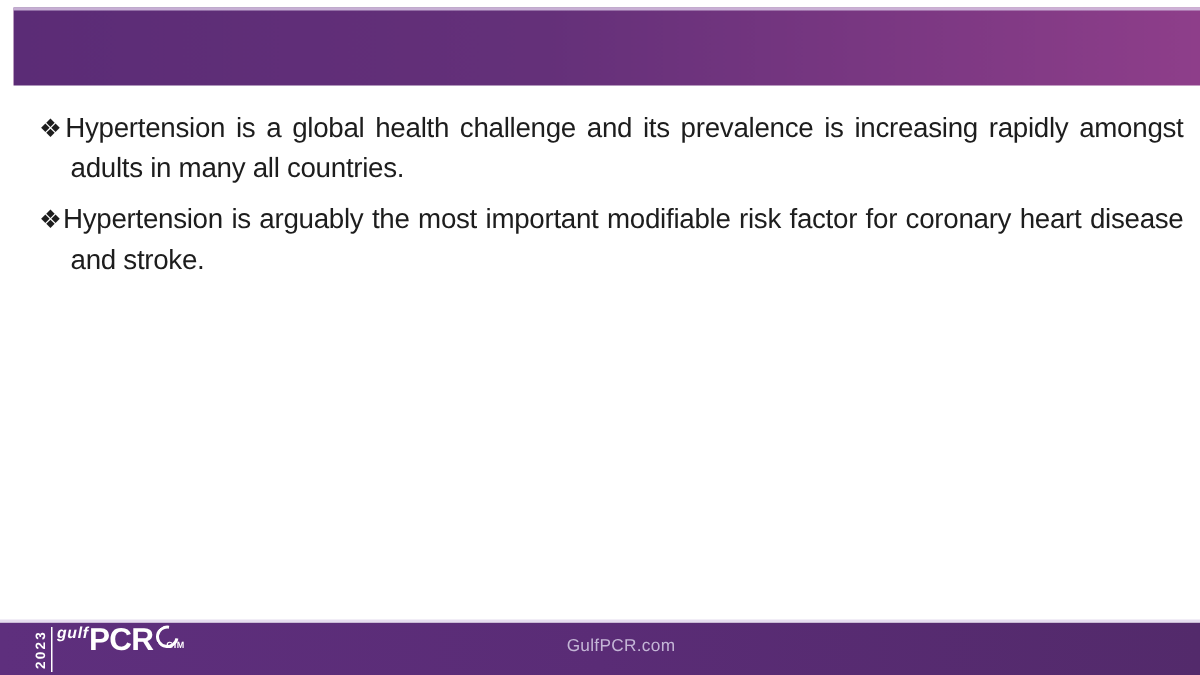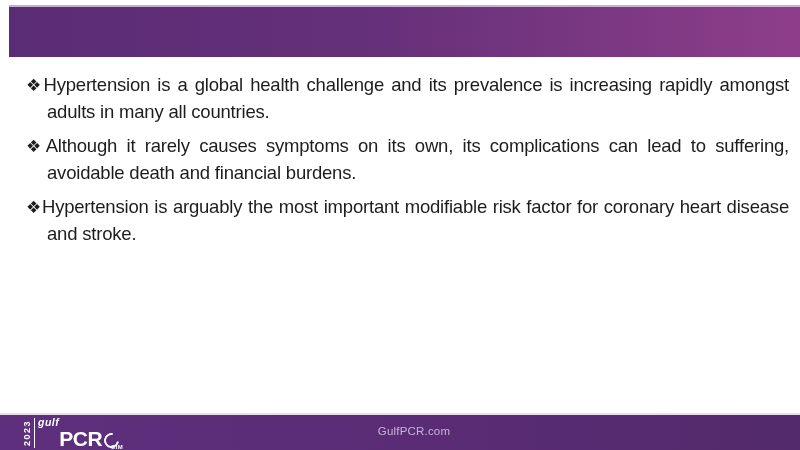--- a/index.html
+++ b/index.html
@@ -92,21 +92,20 @@
   }
   .logo-gulf {
     font-style: italic;
     font-weight: bold;
     font-size: 10.5px;
     line-height: 10px;
     letter-spacing: 0.5px;
   }
   .logo-pcr-row {
     display: flex;
-    align-items: flex-end;
   }
   .logo-pcr {
     font-weight: 800;
     font-size: 21px;
     line-height: 20px;
     letter-spacing: -0.5px;
   }
   .gim-ring {
     position: relative;
     display: inline-block;
@@ -132,21 +131,20 @@
 </style>
 </head>
 <body>
 
 <div class="slide">
 
   <div class="header-bar"></div>
 
   <div class="content">
     <p class="bullet"><span class="glyph">❖</span><span>Hypertension is a global health challenge and its prevalence is increasing rapidly amongst adults in many all countries.</span></p>
-    <p class="bullet"><span class="glyph">❖</span><span>Although it rarely causes symptoms on its own, its complications can lead to suffering, avoidable death and financial burdens.</span></p>
     <p class="bullet"><span class="glyph">❖</span><span>Hypertension is arguably the most important modifiable risk factor for coronary heart disease and stroke.</span></p>
   </div>
 
   <div class="footer-bar">
 
     <div class="logo">
       <div class="logo-year">2023</div>
       <div class="logo-divider"></div>
       <div class="logo-textblock">
         <div class="logo-gulf">gulf</div>

